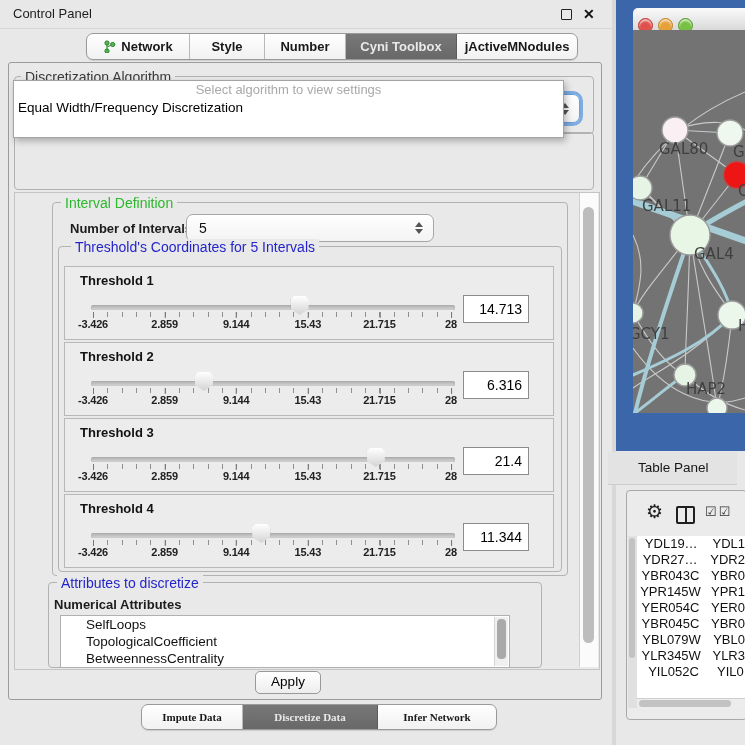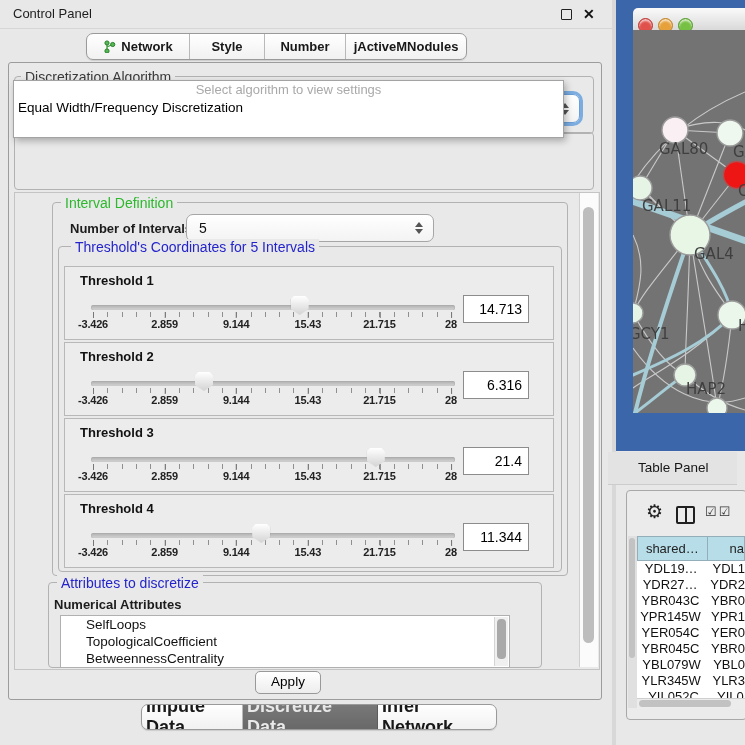--- a/index.html
+++ b/index.html
@@ -15,21 +15,21 @@
 
   
   .segstrip{display:flex;height:25px;border:1px solid #9a9a9a;border-radius:7px;overflow:hidden;
             background:linear-gradient(#ffffff,#f1f1f1);box-shadow:0 1px 1px rgba(0,0,0,.12);}
   .seg{display:flex;align-items:center;justify-content:center;gap:5px;font-size:13px;font-weight:600;
        color:#181818;border-right:1px solid #b9b9b9;padding:0 4px;}
   .seg:last-child{border-right:none;}
   .seg.selected{background:linear-gradient(#787878,#686868);color:#e9e9e9;border-right-color:#5c5c5c;}
   #tabstrip{left:86px;top:33px;}
   #bottomtabs{left:141px;top:704px;height:24px;}
-  #bottomtabs .seg{font-size:18px;}
+  #bottomtabs .seg{font-size:11px;font-family:Liberation Serif, serif;}
 
   #mainpanel{left:8px;top:62px;width:592px;height:636px;border:1px solid #9c9c9c;border-radius:3px;background:#e9e9e9;}
 
   
   .group{border:1px solid #b2b2b2;border-radius:4px;}
   .gtitle{position:absolute;top:-8px;font-size:14px;background:#e9e9e9;padding:0 4px;white-space:nowrap;}
 
   
   .combo{background:linear-gradient(#ffffff,#f3f3f3);border:1px solid #a6a6a6;border-radius:7px;
          font-size:14px;color:#111;}
@@ -129,20 +129,23 @@
           <circle cx="9.7" cy="4.5" r="2.1" fill="#52b852" stroke="#2c7f2c"></circle>
         </svg>
       </span>
       <span>Network</span>
     </div>
     <div class="seg" style="width:66px">
       <span>Style</span>
     </div>
     <div class="seg" style="width:72px">
       <span>Number</span>
+    </div>
+    <div class="seg selected" style="width:102px">
+      <span>Cyni Toolbox</span>
     </div>
     <div class="seg" style="width:112px">
       <span>jActiveMNodules</span>
     </div>
   </div>
 
   <div class="abs" id="mainpanel"></div>
 
   <div class="abs group" style="left:14px;top:76px;width:578px;height:56px">
     <span class="gtitle" style="left:6px;color:#3a3a3a">Discretization Algorithm</span>
@@ -348,24 +351,20 @@
   </div>
   <div class="abs" id="tpbox"></div>
   <div class="abs" id="gearicon">⚙</div>
   <div class="abs" id="spliticon"></div>
   <div class="abs" id="checkicons">☑☑</div>
 
   <div class="abs" id="tleftscroll">
       <div class="thumb"></div>
     </div>
   <div class="abs" id="tablewrap">
-    <div id="thead">
-      <div class="hc hc1">shared…</div>
-      <div class="hc hc2">na</div>
-    </div>
     <div class="trow">
         <span class="c1">YDL19…</span>
         <span class="c2">YDL1</span>
       </div>
     <div class="trow">
         <span class="c1">YDR27…</span>
         <span class="c2">YDR2</span>
       </div>
     <div class="trow">
         <span class="c1">YBR043C</span>

